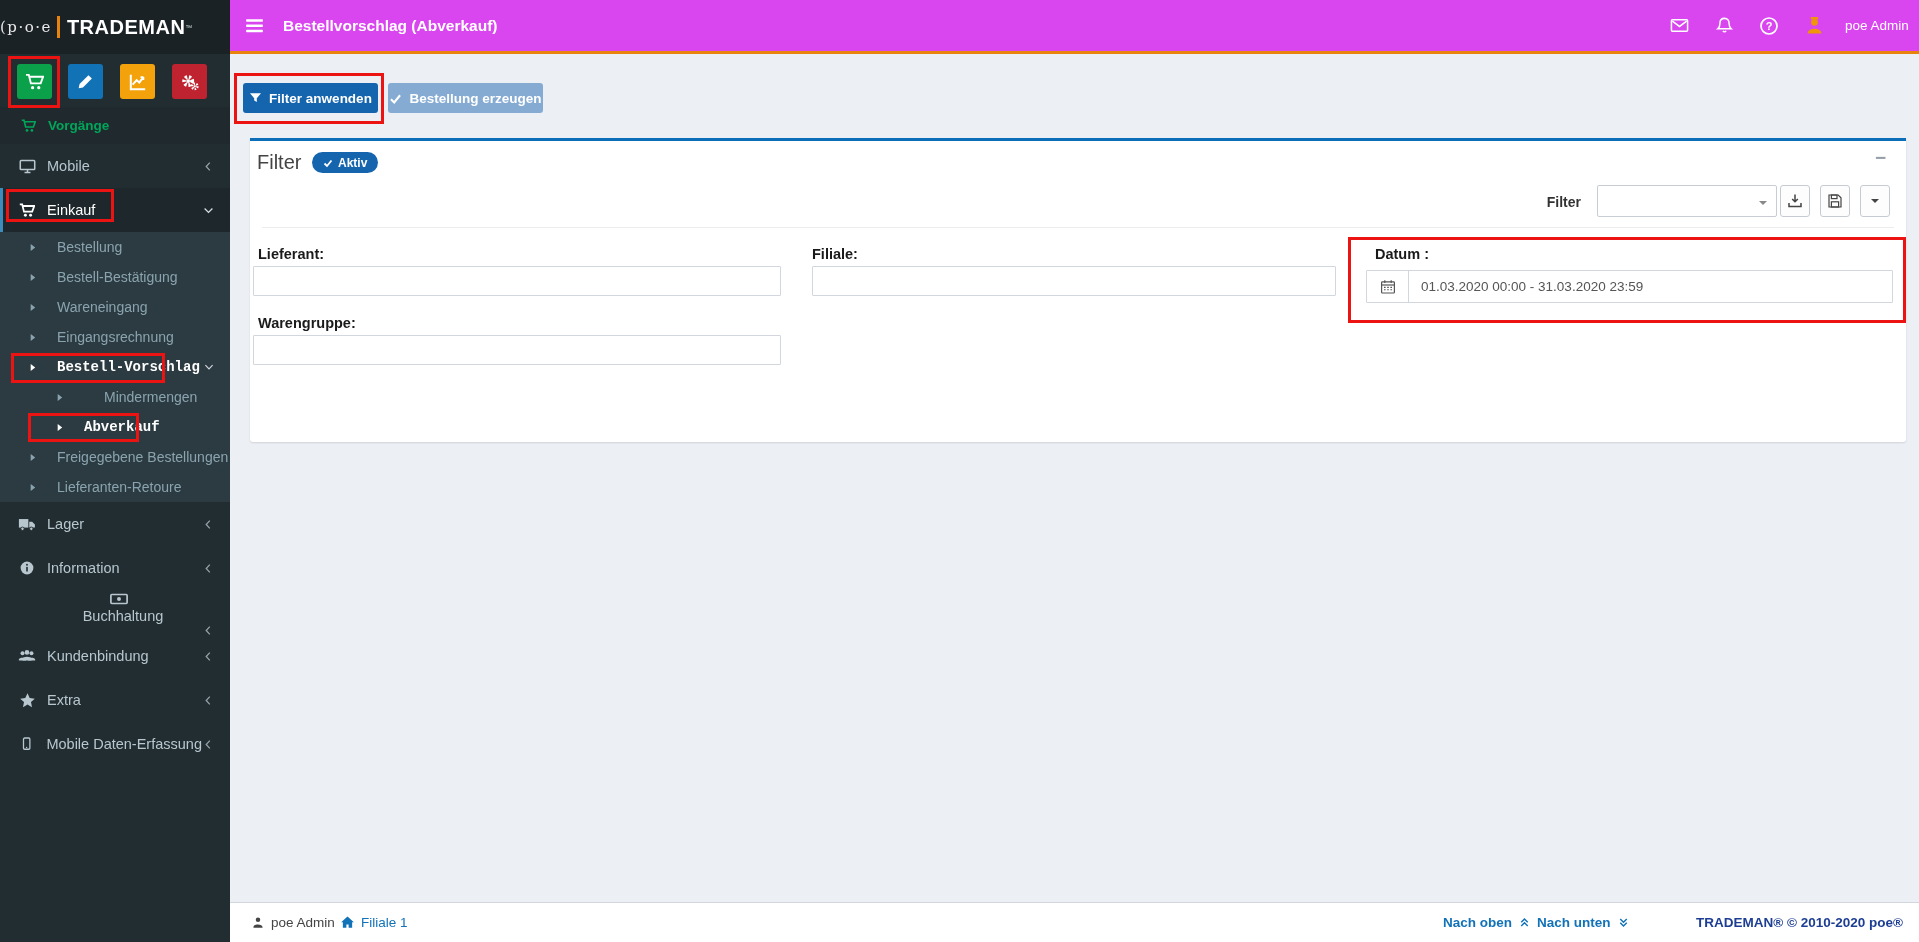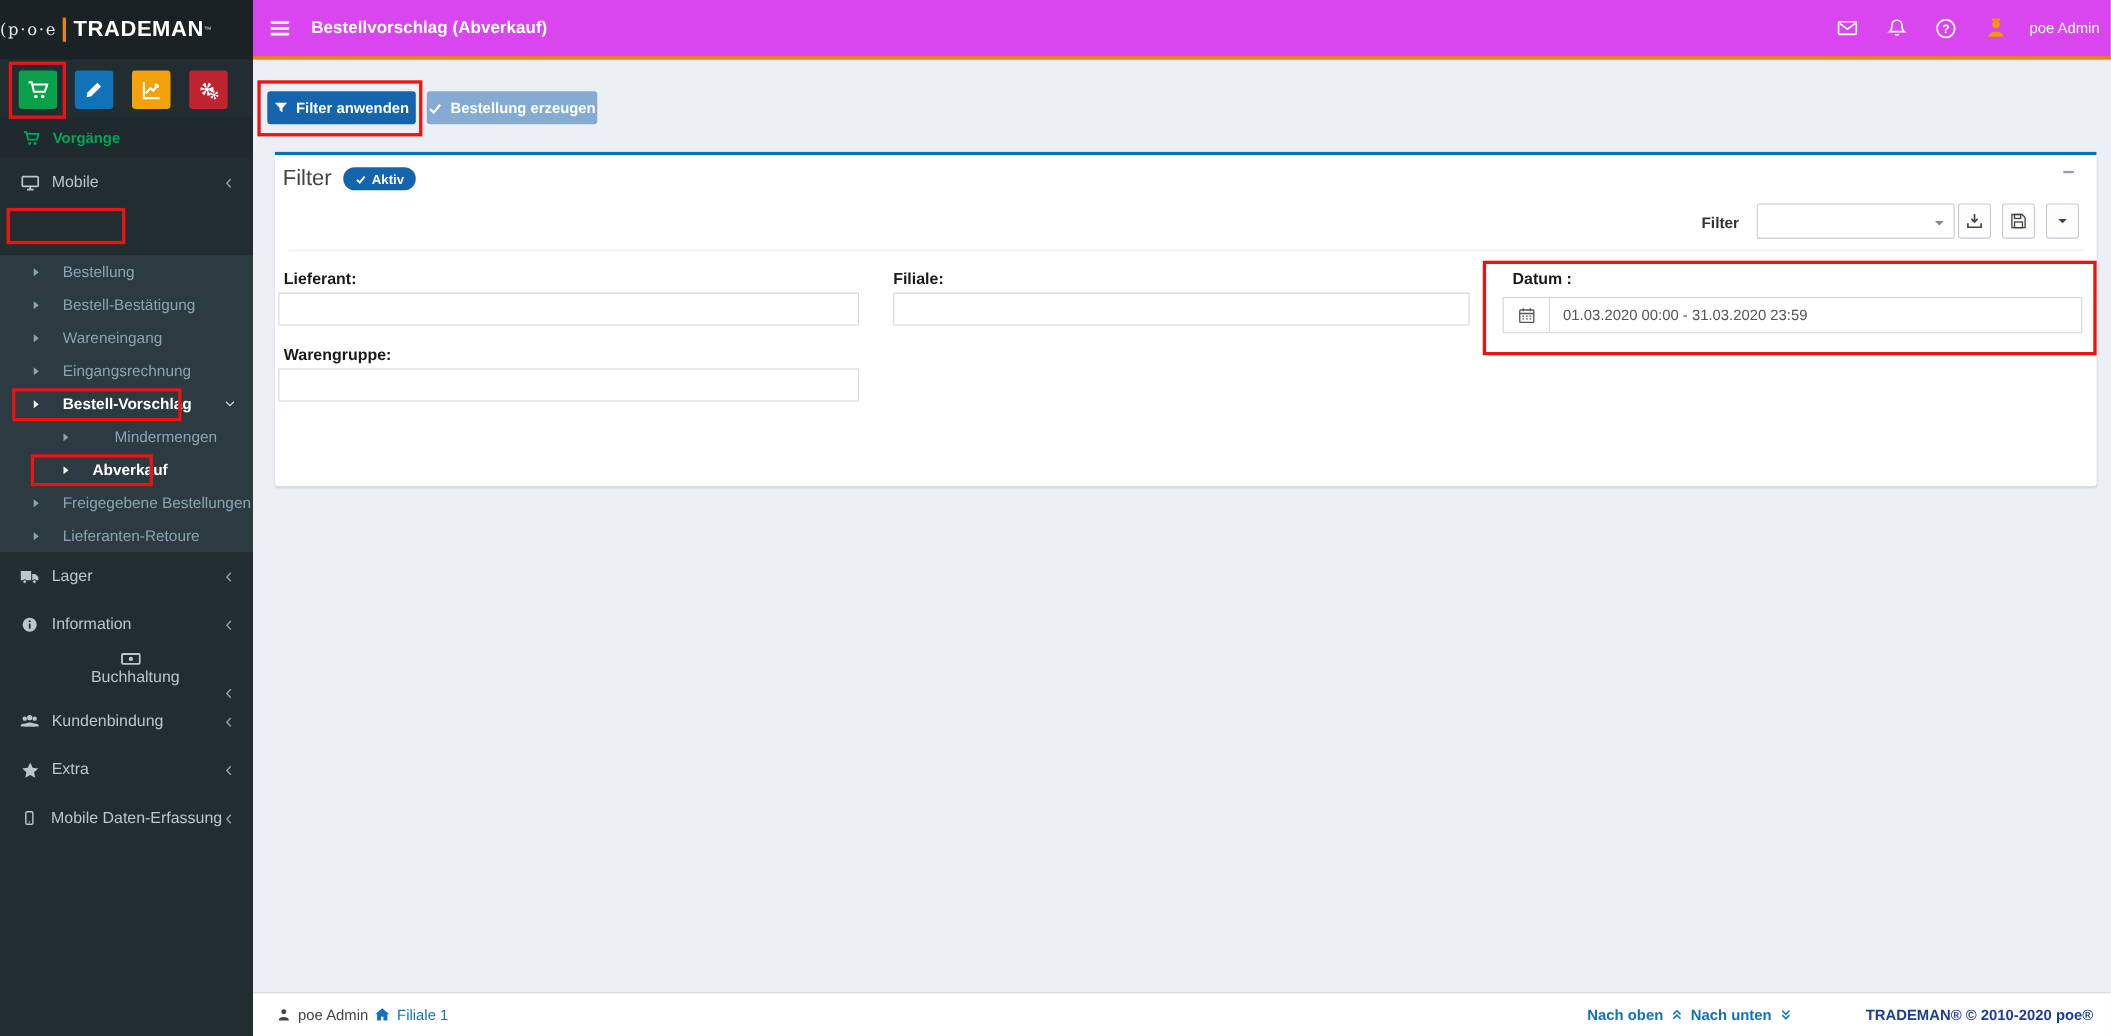--- a/index.html
+++ b/index.html
@@ -21,21 +21,21 @@
   .srow{width:230px;box-sizing:border-box;display:flex;align-items:center;cursor:pointer;}
   .srow.main{height:44px;padding-left:16px;color:#b8c7ce;font-size:14.5px;}
   .srow.main.active{background:#1e282c;border-left:3px solid #3c8dbc;padding-left:13px;color:#fff;}
   .sic{width:22px;margin-right:9px;display:flex;justify-content:center;align-items:center;}
   .slbl{white-space:nowrap;}
   .schev{margin-left:auto;margin-right:15px;color:#93a1a8;display:flex;}
   .submenu-band{left:0;top:232px;width:230px;height:270px;background:#2c3b41;}
   .srow.sub{height:30px;padding-left:28px;color:#8aa4af;font-size:14px;}
   .srow.sub3{padding-left:55px;}
   .srow.sub .caret{width:9px;margin-right:20px;display:flex;color:inherit;}
-  .srow.sub.on{color:#fff;}
+  .srow.sub.on{color:#fff;font-family:Liberation Mono, monospace;}
 
   
   .topbar{left:230px;top:0;width:1689px;height:51px;background:#d946ef;border-bottom:3px solid #e8830d;}
   .tb-title{color:#fff;font-size:15.5px;font-weight:bold;line-height:51px;}
   .tb-ic{top:16px;color:#fff;display:flex;cursor:pointer;}
   .tb-user{top:0;color:#fff;font-size:13.5px;line-height:51px;}
 
   
   .btn{display:flex;align-items:center;justify-content:center;gap:7px;height:30px;border-radius:3px;color:#fff;font-size:13.5px;font-weight:bold;cursor:pointer;box-sizing:border-box;}
   .btn-primary{background:#1565ae;}
@@ -136,20 +136,35 @@
         </svg>
       </span>
     <span class="slbl">Mobile</span>
     <span class="schev">
         <svg width="13" height="13" viewBox="0 0 20 20">
           <polyline points="12,4 6.5,10 12,16" fill="none" stroke="currentColor" stroke-width="2"></polyline>
         </svg>
       </span>
   </div>
 
+  <div class="abs srow main active" style="top:188px;">
+    <span class="sic">
+        <svg width="16" height="16" viewBox="0 0 20 20">
+          <path d="M1 3h3l2.2 9h10.3l2.5-7H5" fill="none" stroke="currentColor" stroke-width="2.2"></path>
+          <circle cx="8" cy="16.5" r="1.8" fill="currentColor"></circle>
+          <circle cx="14.5" cy="16.5" r="1.8" fill="currentColor"></circle>
+        </svg>
+      </span>
+    <span class="slbl">Einkauf</span>
+    <span class="schev" style="color:#d8dee2;">
+        <svg width="13" height="13" viewBox="0 0 20 20">
+          <polyline points="4,7 10,13 16,7" fill="none" stroke="currentColor" stroke-width="2"></polyline>
+        </svg>
+      </span>
+  </div>
 
   <div class="abs submenu-band"></div>
   <div class="abs srow sub" style="top:232px;">
     <span class="caret">
         <svg width="9" height="9" viewBox="0 0 10 10">
           <path d="M3 1l5 4-5 4z" fill="currentColor"></path>
         </svg>
       </span>
     <span class="slbl">Bestellung</span>
   </div>

